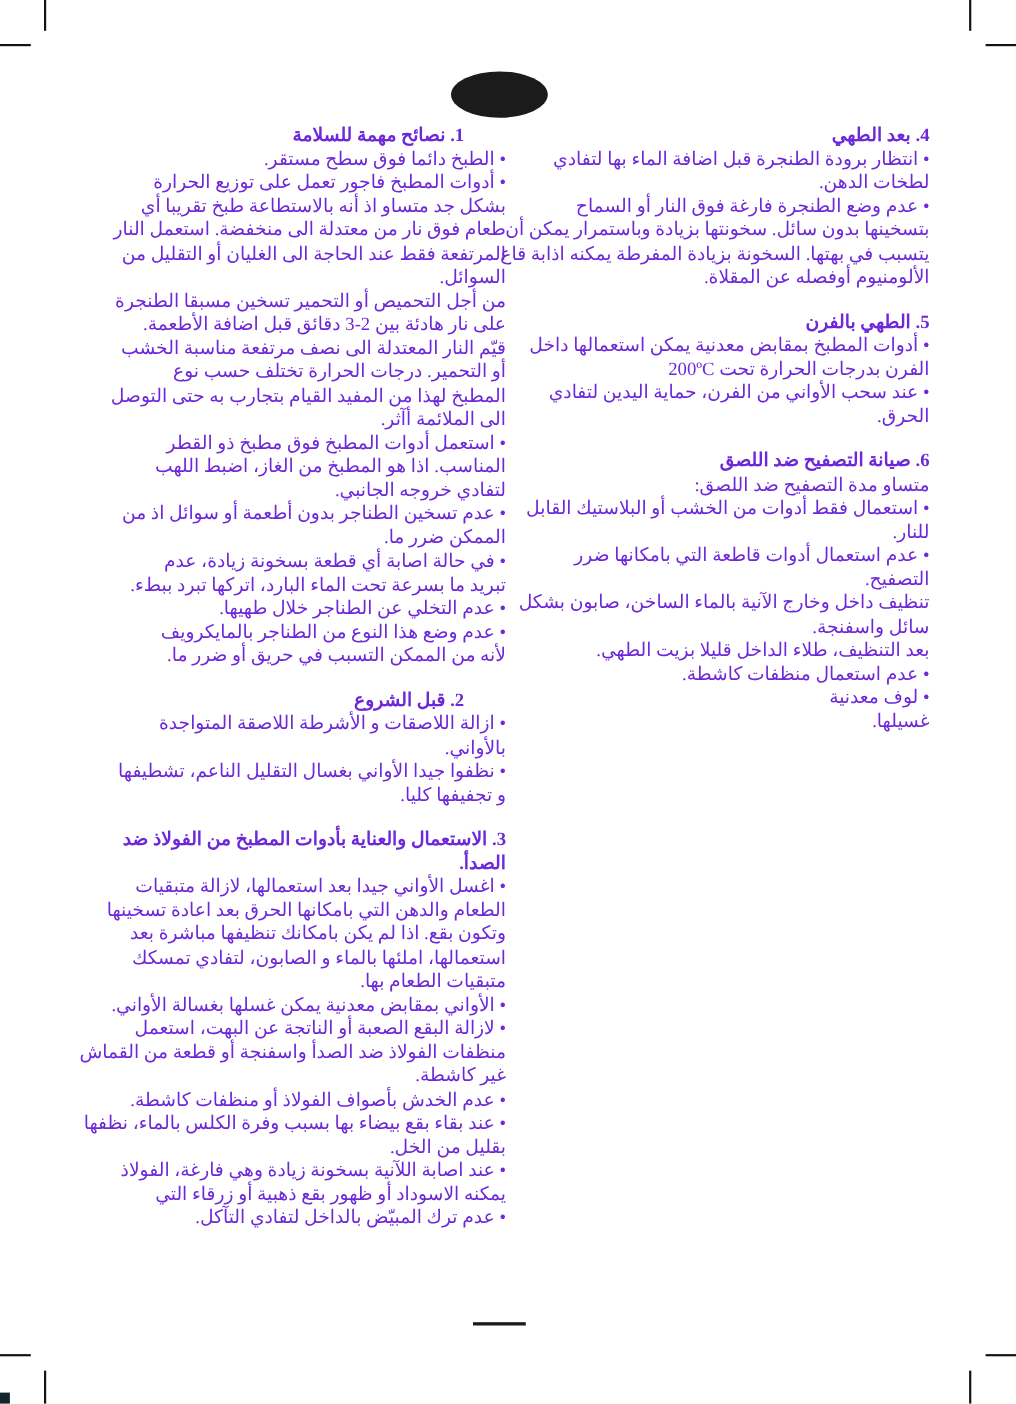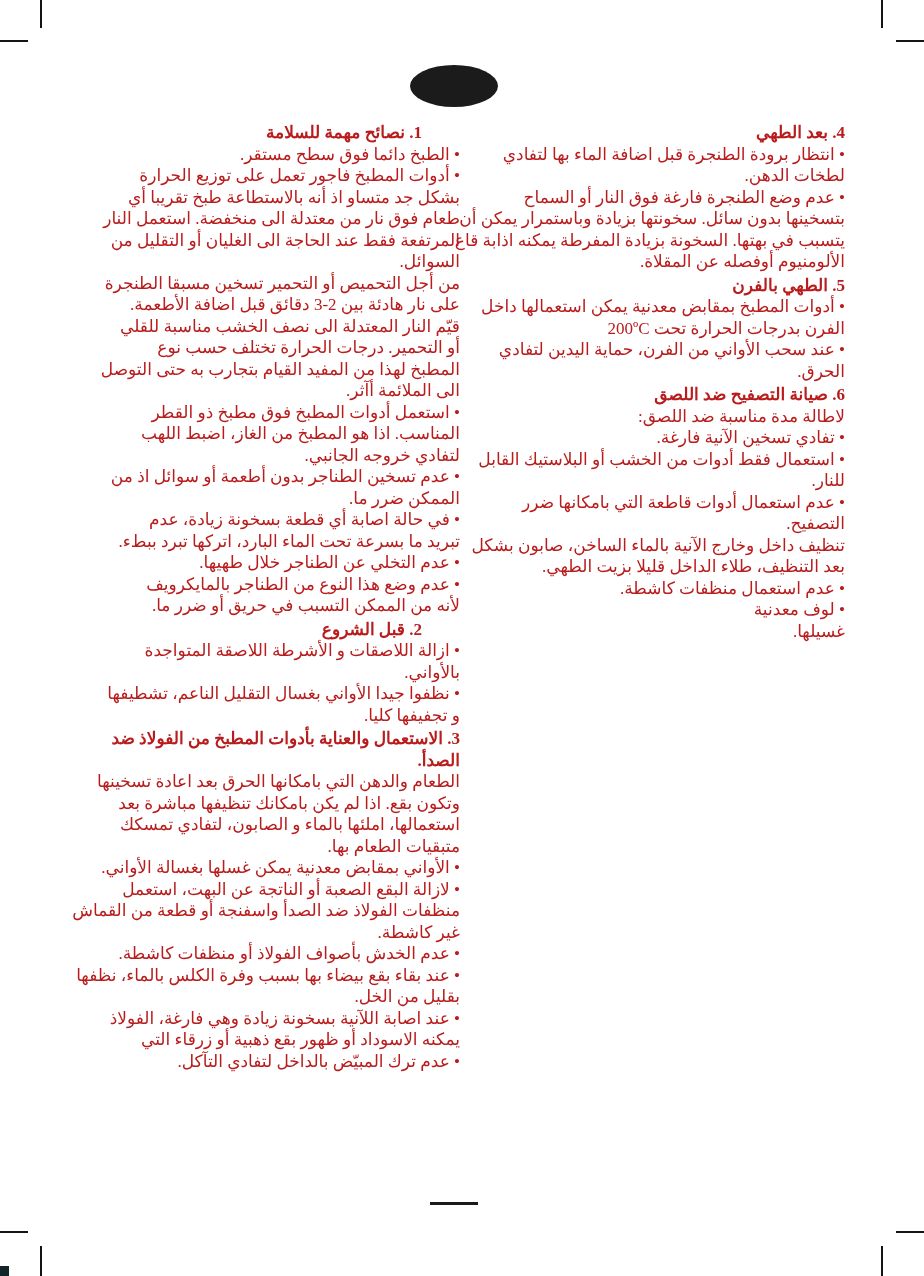--- a/index.html
+++ b/index.html
@@ -27,28 +27,28 @@
 
   
   .logo-oval {
     position: absolute; left: 410px; top: 65px;
     width: 88px; height: 42px;
     background: #1b1b1b; border-radius: 50%;
   }
 
   
   .col {
-    position: absolute; top: 122px;
+    position: absolute; top: 112px;
     direction: rtl; text-align: right;
     font-size: 17px; line-height: 21.5px;
-    color: #b91c1c;
+    color: #6d28d9;
   }
   .col-left  { left: 97px;  width: 363px; }
   .col-right { left: 487px; width: 358px; }
-  .section + .section { margin-top: 2px; }
+  .section + .section { margin-top: 19px; }
   .t-line { font-weight: bold; white-space: nowrap; }
   .b-line { white-space: nowrap; }
   .title-indented { padding-right: 38px; }
 
   
   .footer-rule {
     position: absolute; left: 430px; top: 1202px;
     width: 48px; height: 3px; background: #1a1a1a;
   }
 </style>
@@ -73,21 +73,21 @@
       <div class="section">
         <div class="t-line title-indented">1. نصائح مهمة للسلامة</div>
         <div class="b-line">• الطبخ دائما فوق سطح مستقر.</div>
         <div class="b-line">• أدوات المطبخ فاجور تعمل على توزيع الحرارة</div>
         <div class="b-line">بشكل جد متساو اذ أنه بالاستطاعة طبخ تقريبا أي</div>
         <div class="b-line">طعام فوق نار من معتدلة الى منخفضة. استعمل النار</div>
         <div class="b-line">المرتفعة فقط عند الحاجة الى الغليان أو التقليل من</div>
         <div class="b-line">السوائل.</div>
         <div class="b-line">من أجل التحميص أو التحمير تسخين مسبقا الطنجرة</div>
         <div class="b-line">على نار هادئة بين 2-3 دقائق قبل اضافة الأطعمة.</div>
-        <div class="b-line">قيّم النار المعتدلة الى نصف الخشب مناسبة للقلي</div>
+        <div class="b-line">قيّم النار المعتدلة الى نصف مرتفعة مناسبة الخشب</div>
         <div class="b-line">أو التحمير. درجات الحرارة تختلف حسب نوع</div>
         <div class="b-line">المطبخ لهذا من المفيد القيام بتجارب به حتى التوصل</div>
         <div class="b-line">الى الملائمة أآثر.</div>
         <div class="b-line">• استعمل أدوات المطبخ فوق مطبخ ذو القطر</div>
         <div class="b-line">المناسب. اذا هو المطبخ من الغاز، اضبط اللهب</div>
         <div class="b-line">لتفادي خروجه الجانبي.</div>
         <div class="b-line">• عدم تسخين الطناجر بدون أطعمة أو سوائل اذ من</div>
         <div class="b-line">الممكن ضرر ما.</div>
         <div class="b-line">• في حالة اصابة أي قطعة بسخونة زيادة، عدم</div>
         <div class="b-line">تبريد ما بسرعة تحت الماء البارد، اتركها تبرد ببطء.</div>
@@ -98,20 +98,21 @@
       <div class="section">
         <div class="t-line title-indented">2. قبل الشروع</div>
         <div class="b-line">• ازالة اللاصقات و الأشرطة اللاصقة المتواجدة</div>
         <div class="b-line">بالأواني.</div>
         <div class="b-line">• نظفوا جيدا الأواني بغسال التقليل الناعم، تشطيفها</div>
         <div class="b-line">و تجفيفها كليا.</div>
       </div>
       <div class="section">
         <div class="t-line">3. الاستعمال والعناية بأدوات المطبخ من الفولاذ ضد</div>
         <div class="t-line">الصدأ.</div>
+        <div class="b-line">• اغسل الأواني جيدا بعد استعمالها، لازالة متبقيات</div>
         <div class="b-line">الطعام والدهن التي بامكانها الحرق بعد اعادة تسخينها</div>
         <div class="b-line">وتكون بقع. اذا لم يكن بامكانك تنظيفها مباشرة بعد</div>
         <div class="b-line">استعمالها، املئها بالماء و الصابون، لتفادي تمسكك</div>
         <div class="b-line">متبقيات الطعام بها.</div>
         <div class="b-line">• الأواني بمقابض معدنية يمكن غسلها بغسالة الأواني.</div>
         <div class="b-line">• لازالة البقع الصعبة أو الناتجة عن البهت، استعمل</div>
         <div class="b-line">منظفات الفولاذ ضد الصدأ واسفنجة أو قطعة من القماش</div>
         <div class="b-line">غير كاشطة.</div>
         <div class="b-line">• عدم الخدش بأصواف الفولاذ أو منظفات كاشطة.</div>
         <div class="b-line">• عند بقاء بقع بيضاء بها بسبب وفرة الكلس بالماء، نظفها</div>
@@ -134,27 +135,27 @@
       </div>
       <div class="section">
         <div class="t-line">5. الطهي بالفرن</div>
         <div class="b-line">• أدوات المطبخ بمقابض معدنية يمكن استعمالها داخل</div>
         <div class="b-line">الفرن بدرجات الحرارة تحت 200ºC</div>
         <div class="b-line">• عند سحب الأواني من الفرن، حماية اليدين لتفادي</div>
         <div class="b-line">الحرق.</div>
       </div>
       <div class="section">
         <div class="t-line">6. صيانة التصفيح ضد اللصق</div>
-        <div class="b-line">لاطالة مدة مناسبة ضد اللصق:</div>
-        <div class="b-line">• تفادي تسخين الآنية فارغة.</div>
+        <div class="b-line">متساو مدة التصفيح ضد اللصق:</div>
         <div class="b-line">• استعمال فقط أدوات من الخشب أو البلاستيك القابل</div>
         <div class="b-line">للنار.</div>
         <div class="b-line">• عدم استعمال أدوات قاطعة التي بامكانها ضرر</div>
         <div class="b-line">التصفيح.</div>
         <div class="b-line">تنظيف داخل وخارج الآنية بالماء الساخن، صابون بشكل</div>
+        <div class="b-line">سائل واسفنجة.</div>
         <div class="b-line">بعد التنظيف، طلاء الداخل قليلا بزيت الطهي.</div>
         <div class="b-line">• عدم استعمال منظفات كاشطة.</div>
         <div class="b-line">• لوف معدنية</div>
         <div class="b-line">غسيلها.</div>
       </div>
     </div>
 
   <div class="footer-rule"></div>
 
 </div>

